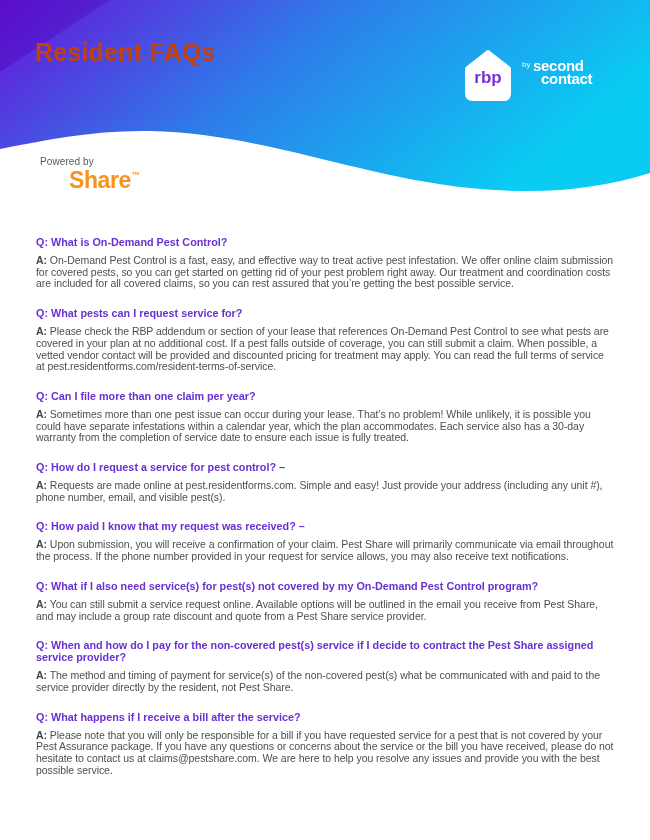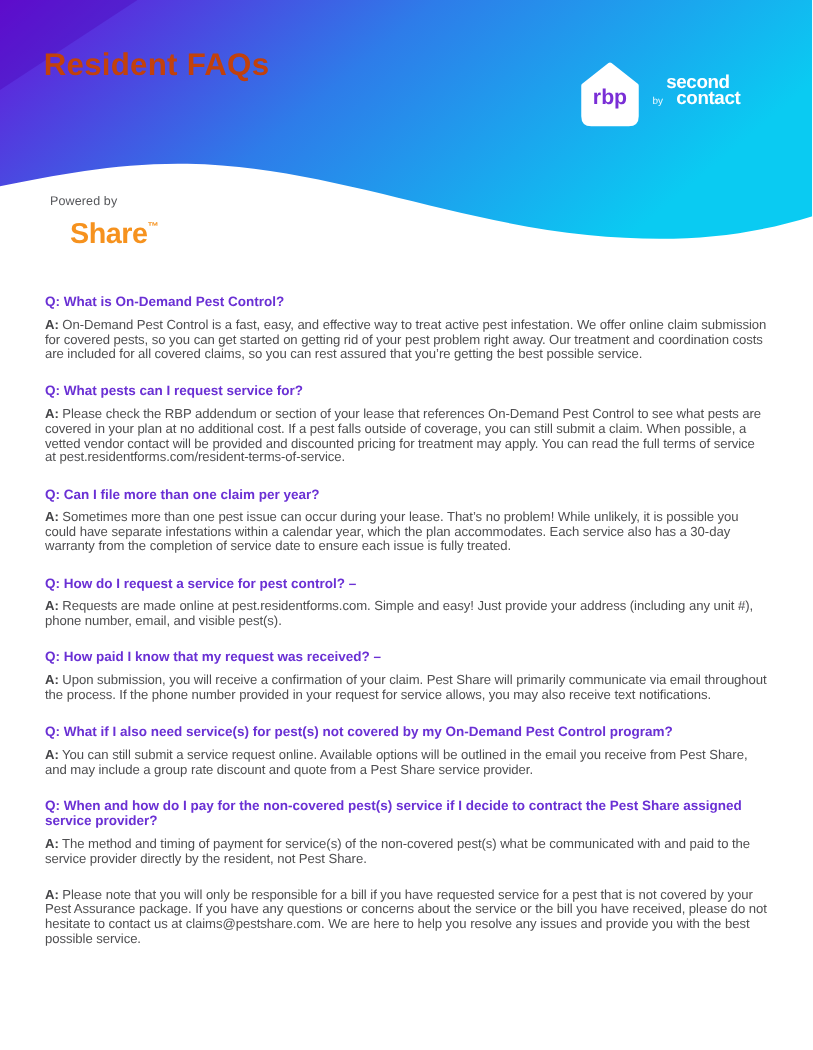--- a/index.html
+++ b/index.html
@@ -17,30 +17,30 @@
   .title1{
     font-size:25px;font-weight:400;color:#eceef9;
     letter-spacing:.2px;line-height:30px;
   }
   .title2{
     font-size:25px;font-weight:700;color:#c2410c;
     letter-spacing:.2px;line-height:30px;margin-top:6px;
   }
   .rbp-badge{position:absolute;left:459px;top:44px;width:58px;height:62px;}
   .sn-logo{position:absolute;left:522px;top:57px;width:80px;height:34px;color:#ffffff;}
-  .sn-by{position:absolute;left:0;top:19px;font-size:8px;font-weight:400;opacity:.92;}
+  .sn-by{position:absolute;left:0;top:3px;font-size:8px;font-weight:400;opacity:.92;}
   .sn-word1{position:absolute;left:11px;top:0;font-size:15px;font-weight:700;letter-spacing:-.3px;}
   .sn-word2{position:absolute;left:19px;top:13px;font-size:15px;font-weight:700;letter-spacing:-.3px;}
   
   .ps-badge{position:absolute;left:38px;top:156px;width:140px;}
   .ps-powered{font-size:10px;color:#55565a;margin-left:2px;letter-spacing:.1px;}
   .ps-row{display:flex;align-items:flex-start;margin-top:1px;}
   .ps-word1{font-size:23px;font-weight:800;color:#F6921E;letter-spacing:-.4px;line-height:24px;}
   .bug{margin-left:5px;margin-top:-9px;}
-  .ps-row2{margin-left:18px;margin-top:-4px;line-height:36px;}
+  .ps-row2{margin-left:31px;margin-top:-4px;line-height:24px;}
   .ps-word2{font-size:23px;font-weight:800;color:#F6921E;letter-spacing:-.4px;}
   .ps-tm{font-size:9px;font-weight:700;color:#F6921E;vertical-align:10px;}
   
   .faq-list{padding:21px 36px 0 36px;}
   .faq{margin:0 0 17px 0;}
   .faq-q{
     margin:0 0 7px 0;
     font-size:10.8px;font-weight:700;color:#6A30D4;
     line-height:12px;letter-spacing:0;
   }
@@ -127,17 +127,18 @@
       <h3 class="faq-q">Q: What if I also need service(s) for pest(s) not covered by my On-Demand Pest Control program?</h3>
       <p class="faq-a"><strong>A:</strong><span> You can still submit a service request online. Available options will be outlined in the email you receive from Pest Share, and may include a group rate discount and quote from a Pest Share service provider.</span></p>
     </section>
 
     <section class="faq">
       <h3 class="faq-q">Q: When and how do I pay for the non-covered pest(s) service if I decide to contract the Pest Share assigned service provider?</h3>
       <p class="faq-a"><strong>A:</strong><span> The method and timing of payment for service(s) of the non-covered pest(s) what be communicated with and paid to the service provider directly by the resident, not Pest Share.</span></p>
     </section>
 
     <section class="faq">
+      <h3 class="faq-q">Q: What happens if I receive a bill after the service?</h3>
       <p class="faq-a"><strong>A:</strong><span> Please note that you will only be responsible for a bill if you have requested service for a pest that is not covered by your Pest Assurance package. If you have any questions or concerns about the service or the bill you have received, please do not hesitate to contact us at claims@pestshare.com. We are here to help you resolve any issues and provide you with the best possible service.</span></p>
     </section>
 
   </main>
 </div>
 
 </body></html>

